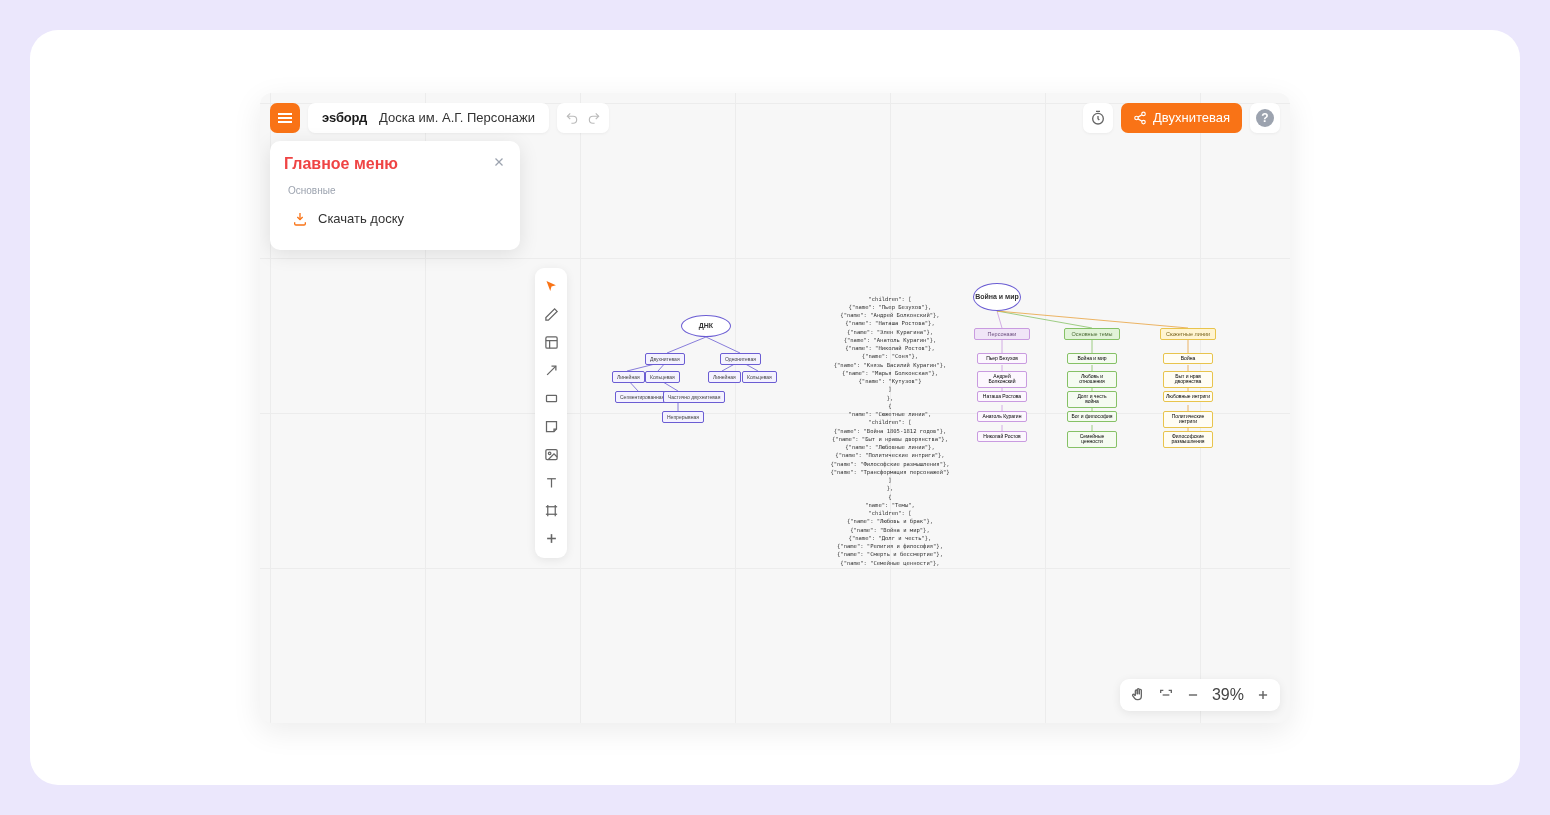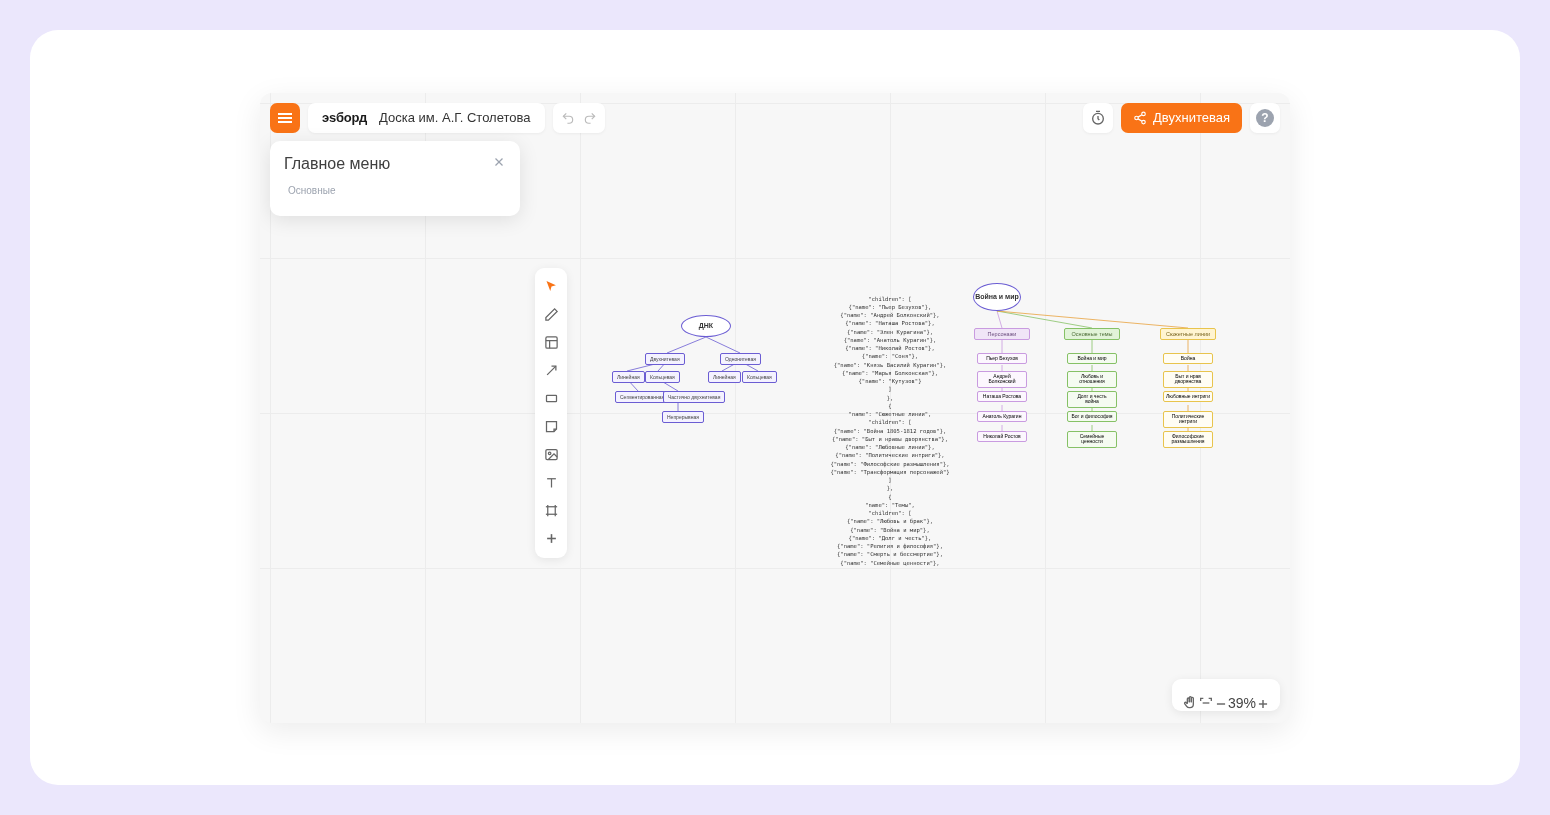--- a/index.html
+++ b/index.html
@@ -74,43 +74,43 @@
   display:flex; align-items:center; justify-content:center; box-shadow:0 1px 3px rgba(0,0,0,0.05);
   cursor:pointer;
 }
 .help-btn .q { width:18px; height:18px; border-radius:50%; background:#9ca3af; color:#fff; font-size:12px; font-weight:600; display:flex; align-items:center; justify-content:center; }
 
 .menu-panel {
   position:absolute; left:10px; top:48px; width:250px; background:#fff;
   border-radius:10px; padding:14px; box-shadow:0 4px 20px rgba(0,0,0,0.1);
 }
 .menu-header { display:flex; justify-content:space-between; align-items:center; margin-bottom:12px; }
-.menu-title { font-weight:400; font-size:16px; color:#404040; }
+.menu-title { font-weight:700; font-size:16px; color:#ef4444; }
 .close-x { cursor:pointer; color:#9ca3af; font-size:14px; }
 .menu-item {
   display:flex; align-items:center; gap:10px; padding:9px 8px; font-size:13px;
   color:#333; cursor:pointer; border-radius:6px;
 }
 .menu-item .mi-icon { width:16px; height:16px; color:#F97316; flex-shrink:0; }
 .menu-section-label { font-size:10px; color:#9ca3af; margin:10px 0 6px 4px; }
 
 .toolbar {
   position:absolute; left:275px; top:175px; background:#fff; border-radius:9px;
   padding:7px 4px; display:flex; flex-direction:column; gap:4px; box-shadow:0 2px 10px rgba(0,0,0,0.08);
 }
 .tool {
   width:24px; height:24px; display:flex; align-items:center; justify-content:center;
   color:#666; cursor:pointer; border-radius:5px;
 }
 .tool.active { color:#F97316; }
 
 .zoom-bar {
   position:absolute; right:10px; bottom:12px; background:#fff; border-radius:9px;
-  height:32px; padding:0 10px; display:flex; align-items:flex-end; 
-  box-shadow:0 2px 10px rgba(0,0,0,0.08); font-size:14px; color:#444;
+  height:32px; padding:0 10px; display:flex; align-items:center; gap:12px;
+  box-shadow:0 2px 10px rgba(0,0,0,0.08); font-size:16px; color:#444;
 }
 .zoom-bar .zb { cursor:pointer; color:#666; display:flex; }
 
 .canvas-content { position:absolute; inset:0; pointer-events:none; }
 .dna-root { position:absolute; left:421px; top:222px; width:50px; height:22px; border:1.5px solid #6B5DD3; border-radius:50%; font-size:7px; font-weight:600; display:flex; align-items:center; justify-content:center; color:#333; background:#fff; }
 .dna-node { position:absolute; border:1px solid #6B5DD3; background:#F4F2FF; font-size:5px; padding:2px 4px; border-radius:2px; color:#444; white-space:nowrap; }
 
 .json-text { position:absolute; left:560px; top:202px; font-size:5.5px; line-height:1.5; color:#333; text-align:center; width:140px; font-family: monospace; white-space:pre; }
 
 .wp-root { position:absolute; left:713px; top:190px; width:48px; height:28px; border:1.5px solid #6B5DD3; border-radius:50%; font-size:7px; font-weight:600; text-align:center; display:flex; align-items:center; justify-content:center; color:#333; background:#fff; line-height:1.1; }
@@ -234,21 +234,21 @@
     <div class="wp-item yellow" style="left:903px;top:318px">Политические интриги</div>
     <div class="wp-item yellow" style="left:903px;top:338px">Философские размышления</div>
   </div>
 
   <div class="topbar">
     <div class="hamburger-btn">
       <div class="bars"></div>
     </div>
     <div class="brand-block">
       <span class="brand">эsборд</span>
-      <span class="board-name">Доска им. А.Г. Столетова</span>
+      <span class="board-name">Доска им. А.Г. Персонажи</span>
     </div>
     <div class="undo-redo">
       <span class="icon-btn">
         <svg width="14" height="14" viewBox="0 0 24 24" fill="none" stroke="currentColor" stroke-width="2">
               <path d="M9 14L4 9l5-5"></path>
               <path d="M4 9h10a6 6 0 0 1 0 12h-3"></path>
             </svg>
       </span>
       <span class="icon-btn">
         <svg width="14" height="14" viewBox="0 0 24 24" fill="none" stroke="currentColor" stroke-width="2">
@@ -284,20 +284,28 @@
     <div class="menu-header">
       <div class="menu-title">Главное меню</div>
       <div class="close-x">
         <svg width="14" height="14" viewBox="0 0 24 24" fill="none" stroke="currentColor" stroke-width="2">
               <line x1="18" y1="6" x2="6" y2="18"></line>
               <line x1="6" y1="6" x2="18" y2="18"></line>
             </svg>
       </div>
     </div>
     <div class="menu-section-label">Основные</div>
+    <div class="menu-item">
+      <svg class="mi-icon" viewBox="0 0 24 24" fill="none" stroke="currentColor" stroke-width="2">
+            <path d="M12 3v10"></path>
+            <path d="M8 9l4 4 4-4"></path>
+            <path d="M4 17v2a2 2 0 0 0 2 2h12a2 2 0 0 0 2-2v-2"></path>
+          </svg>
+      <span>Скачать доску</span>
+    </div>
   </div>
 
   <div class="toolbar">
     <div class="tool active">
       <svg width="15" height="15" viewBox="0 0 24 24" fill="currentColor">
             <path d="M4 3l6 16 2-7 7-2z"></path>
           </svg>
     </div>
     <div class="tool">
       <svg width="15" height="15" viewBox="0 0 24 24" fill="none" stroke="currentColor" stroke-width="2">

